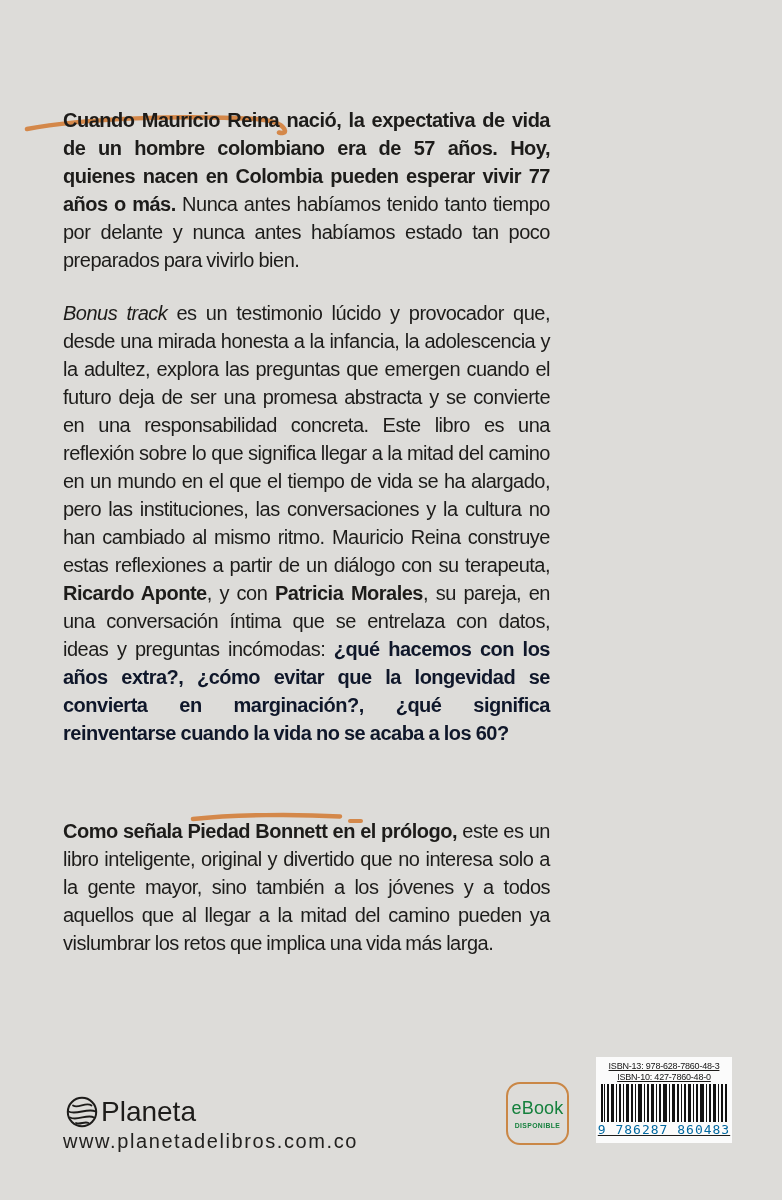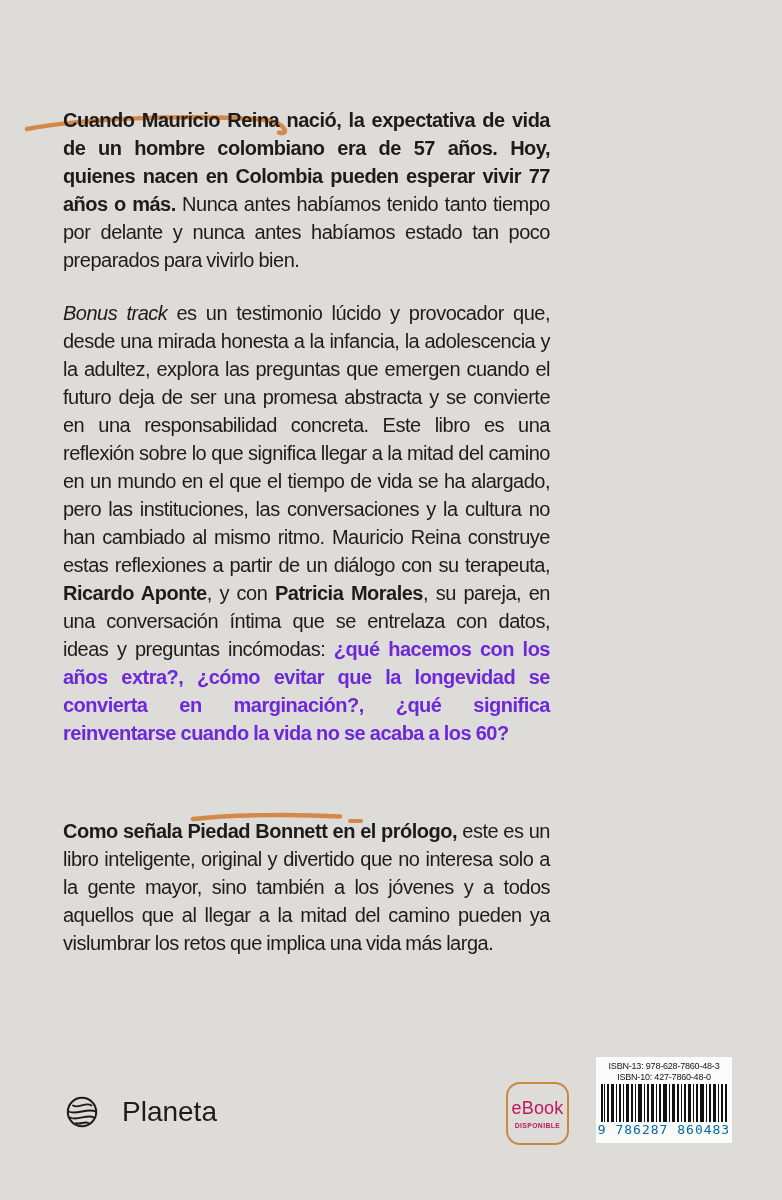--- a/index.html
+++ b/index.html
@@ -23,34 +23,34 @@
     font-size: 20px;
     line-height: 28px;
     letter-spacing: -0.5px;
     word-spacing: -0.5px;
     text-align: justify;
     color: #1d1c1a;
   }
   .b   { font-weight: bold; }
   .i   { font-style: italic; }
   .bi  { font-weight: bold; font-style: italic; }
-  .orange { font-weight: bold; color: #6d28d9; }
+  .orange { font-weight: bold; color: #0f172a; }
 
   #p1 { top: 86px; }
   #p2 { top: 279px; }
   #p3 { top: 797px; }
   #p4 { top: 972px; }
 
   .underline-svg { position: absolute; pointer-events: none; }
   #underline-1 { left: 24px;  top: 110px; }
   #underline-2 { left: 190px; top: 810px; }
 
   
   #publisher-block { position: absolute; left: 66px; top: 1096px; }
-  #publisher-row { display: flex; align-items: flex-start; gap: 21px; }
+  #publisher-row { display: flex; align-items: flex-start; }
   #planeta-globe { width: 32px; height: 32px; }
   #publisher-name {
     font-size: 28px;
     font-weight: 500;
     letter-spacing: 0px;
     color: #1d1c1a;
     margin-left: 3px;
   }
   #website-url {
     position: absolute; left: 63px; top: 1130px;
@@ -60,33 +60,34 @@
   }
 
   
   #ebook-badge {
     position: absolute; left: 506px; top: 1082px;
     width: 59px; height: 59px;
     border: 2.5px solid #ca8746;
     border-radius: 14px;
     display: flex; flex-direction: column;
     align-items: center; justify-content: center;
-    color: #be185d;
+    color: #15803d;
   }
   #ebook-title { font-size: 18px; letter-spacing: 0.2px; }
   #ebook-sub   { font-size: 6.8px; font-weight: bold; letter-spacing: 0.4px; margin-top: 3px; }
 
   
   #barcode-box {
     position: absolute; left: 596px; top: 1057px;
     width: 136px; height: 86px;
     background: #fbfbfb;
     box-sizing: border-box;
     padding-top: 4px;
     text-align: center;
+    text-decoration: underline;
   }
   .isbn-line {
     font-size: 9px;
     line-height: 10.5px;
     letter-spacing: -0.2px;
     color: #141414;
     white-space: nowrap;
   }
   #barcode-bars { display: block; margin: 2px auto 0 auto; }
   #barcode-number {
@@ -124,20 +125,21 @@
       <svg id="planeta-globe" viewBox="0 0 32 32">
         <circle cx="16" cy="16" r="14.2" fill="none" stroke="#1d1c1a" stroke-width="2"></circle>
         <path d="M 7 9.5 C 12 13, 20 5.5, 25.5 9.5" fill="none" stroke="#1d1c1a" stroke-width="1.8" stroke-linecap="round"></path>
         <path d="M 2.5 15.5 C 10 19.5, 22 11.5, 29.5 15.5" fill="none" stroke="#1d1c1a" stroke-width="1.8" stroke-linecap="round"></path>
         <path d="M 4 21.5 C 11 25.5, 21.5 17.5, 28 21.5" fill="none" stroke="#1d1c1a" stroke-width="1.8" stroke-linecap="round"></path>
         <path d="M 10 27 C 14 29, 18.5 25, 22.5 27" fill="none" stroke="#1d1c1a" stroke-width="1.8" stroke-linecap="round"></path>
       </svg>
       <span id="publisher-name">Planeta</span>
     </div>
   </div>
+  <div id="website-url">www.planetadelibros.com.co</div>
 
   <div id="ebook-badge">
     <div id="ebook-title">eBook</div>
     <div id="ebook-sub">DISPONIBLE</div>
   </div>
 
   <div id="barcode-box">
     <div class="isbn-line">ISBN-13: 978-628-7860-48-3</div>
     <div class="isbn-line">ISBN-10: 427-7860-48-0</div>
     <svg id="barcode-bars" width="126" height="38" viewBox="0 0 126 38">

